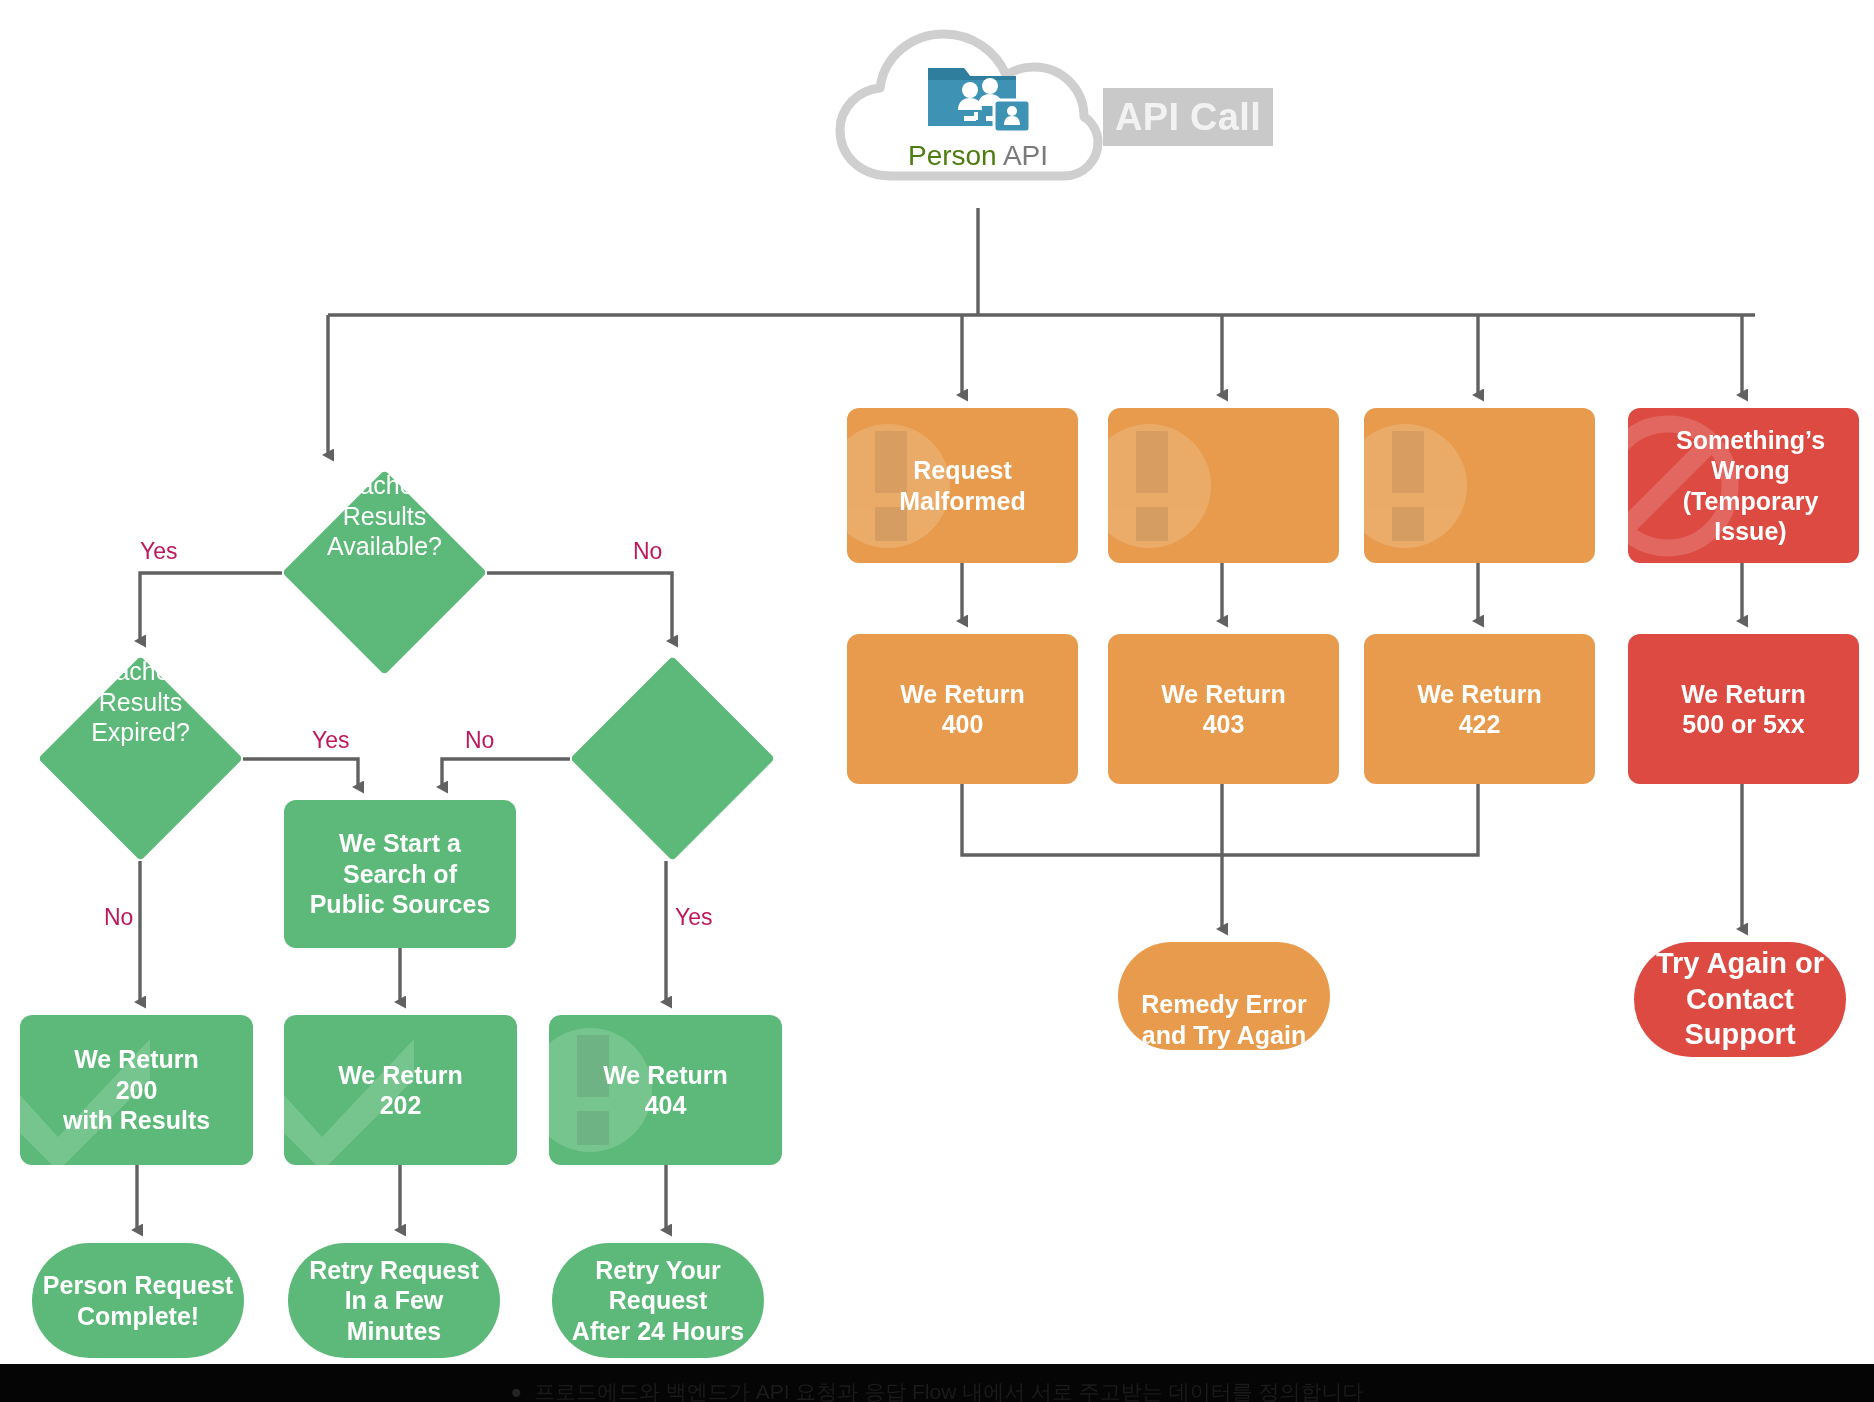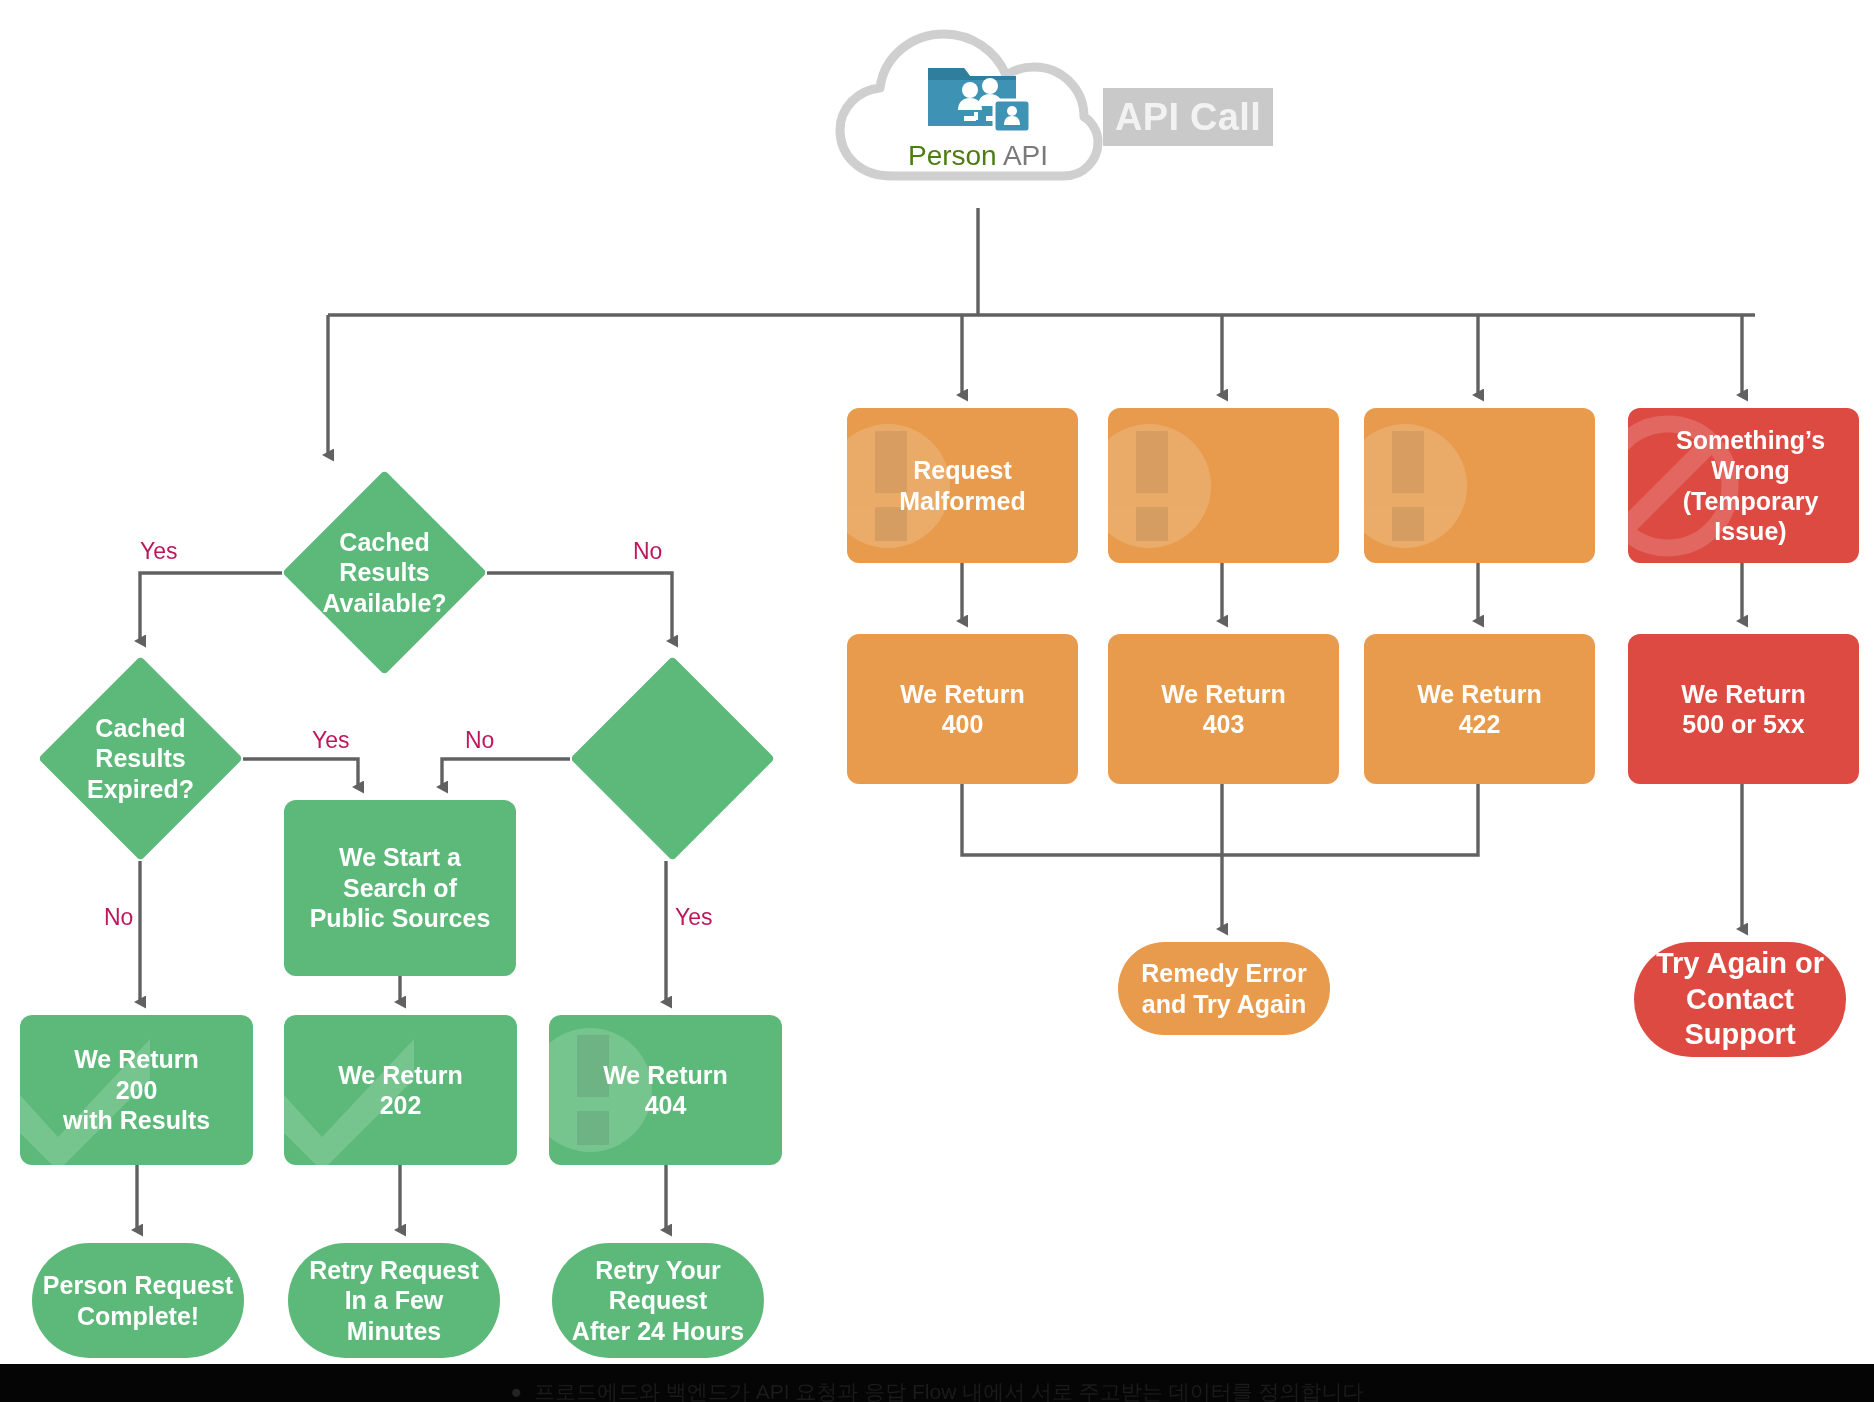--- a/index.html
+++ b/index.html
@@ -41,25 +41,25 @@
   .rect { border-radius: 12px; }
   .pill { border-radius: 64px; }
   .green  { background: #5cb979; }
   .orange { background: #e89b4c; }
   .red    { background: #dc4a42; }
 
   
   .diamond {
     position: absolute;
     display: flex;
-    align-items: center;
+    align-items: flex-start;
     justify-content: center;
     text-align: center;
     color: #ffffff;
-    font-weight: bold;
+    font-weight: normal;
     line-height: 1.22;
     z-index: 4;
   }
   .diamond .dshape {
     position: absolute;
     inset: 0;
     background: #5cb979;
     transform: rotate(45deg) scale(0.707);
     border-radius: 6px;
     z-index: 1;
@@ -218,21 +218,21 @@
         <path d="M80,71 C80,65 83,62 88,62 C93,62 96,65 96,71 Z"></path>
       </g>
     </svg>
   </div>
 
   <div id="person-api-text">
     <span class="strong">Person</span><span> API</span>
   </div>
 
   <div id="node-layer">
-      <div class="node rect green" style="left: 284px; top: 800px; width: 232px; height: 176px; font-size: 25px;">
+      <div class="node rect green" style="left: 284px; top: 800px; width: 232px; height: 148px; font-size: 25px;">
         <span class="label">We Start a
 Search of
 Public Sources</span>
       </div>
       <div class="node rect green" style="left: 20px; top: 1015px; width: 233px; height: 150px; font-size: 25px;">
         <span class="wm" style="left:-18px;bottom:-6px">
           <svg width="160" height="150" viewBox="0 0 160 150">
             <path d="M18,74 L56,116 L148,18 L148,58 L56,150 L18,112 Z" fill="#ffffff"></path>
           </svg>
         </span>
@@ -344,21 +344,21 @@
 403</span>
       </div>
       <div class="node rect orange" style="left: 1364px; top: 634px; width: 231px; height: 150px; font-size: 25px;">
         <span class="label">We Return
 422</span>
       </div>
       <div class="node rect red" style="left: 1628px; top: 634px; width: 231px; height: 150px; font-size: 25px;">
         <span class="label">We Return
 500 or 5xx</span>
       </div>
-      <div class="node pill orange" style="left: 1118px; top: 942px; width: 212px; height: 93px; font-size: 25px;">
+      <div class="node pill orange" style="left: 1118px; top: 942px; width: 212px; height: 108px; font-size: 25px; align-items: flex-end;">
         <span class="label">Remedy Error
 and Try Again</span>
       </div>
       <div class="node pill red" style="left: 1634px; top: 942px; width: 212px; height: 115px; font-size: 29px;">
         <span class="label">Try Again or
 Contact
 Support</span>
       </div>
       <div class="diamond" style="left: 282px; top: 470px; width: 205px; height: 205px; font-size: 25px;">
         <span class="dshape"></span>

